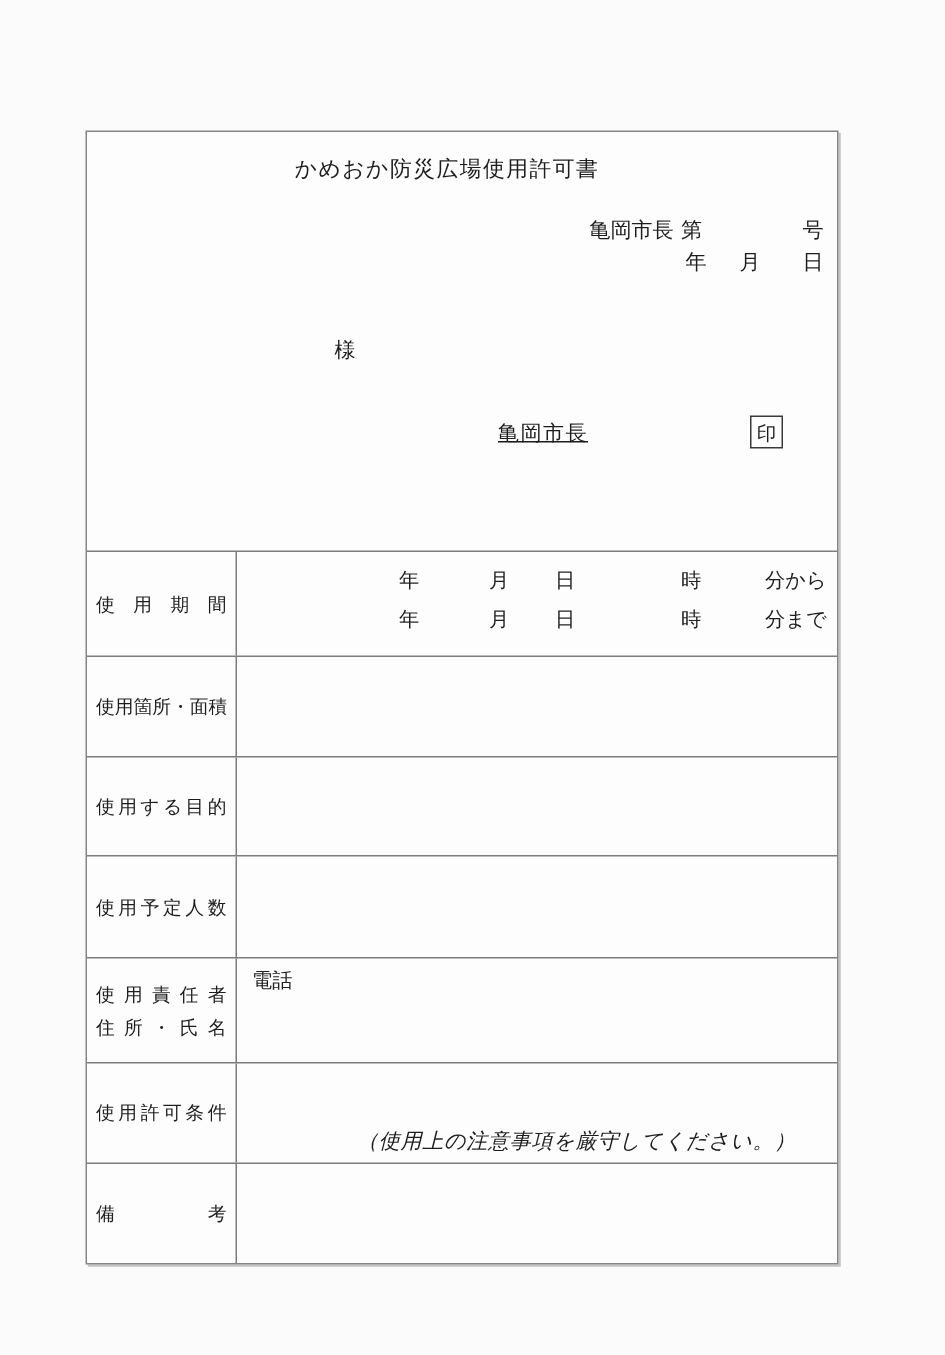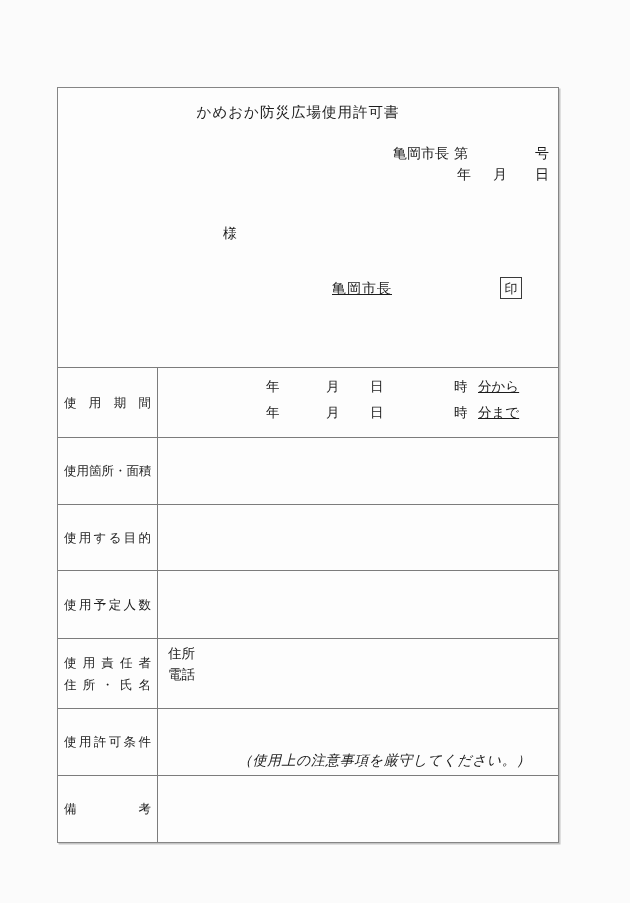--- a/index.html
+++ b/index.html
@@ -77,21 +77,21 @@
   .h-resp{height:70px;}
   .h-cond{height:67px;}
   .pline{position:absolute;left:0;right:0;height:22px;}
   .pline span{position:absolute;white-space:nowrap;}
   .pl1{top:10px;}
   .pl2{top:36px;}
   .seg-y{left:108px;}
   .seg-m{left:168px;}
   .seg-d{left:212px;}
   .seg-h{left:296px;}
-  .seg-min{left:320px;text-decoration:underline;}
+  .seg-min{left:352px;}
   .resp-fields{padding:4px 0 0 10px;line-height:21px;font-size:13.5px;}
   .cond-note{
     position:absolute;left:80px;bottom:5px;
     font-size:14px;white-space:nowrap;letter-spacing:0.5px;font-style:italic;
   }
 </style>
 </head>
 <body>
 
 <div class="sheet">
@@ -199,21 +199,20 @@
           <div class="jl">
               <span>住</span>
               <span>所</span>
               <span>・</span>
               <span>氏</span>
               <span>名</span>
             </div>
         </div>
         <div class="cell-content">
           <div class="resp-fields">
-            <div>住所</div>
             <div>電話</div>
           </div>
         </div>
       </div>
 
       <div class="row h-cond">
         <div class="cell-label">
           <div class="jl">
               <span>使</span>
               <span>用</span>

